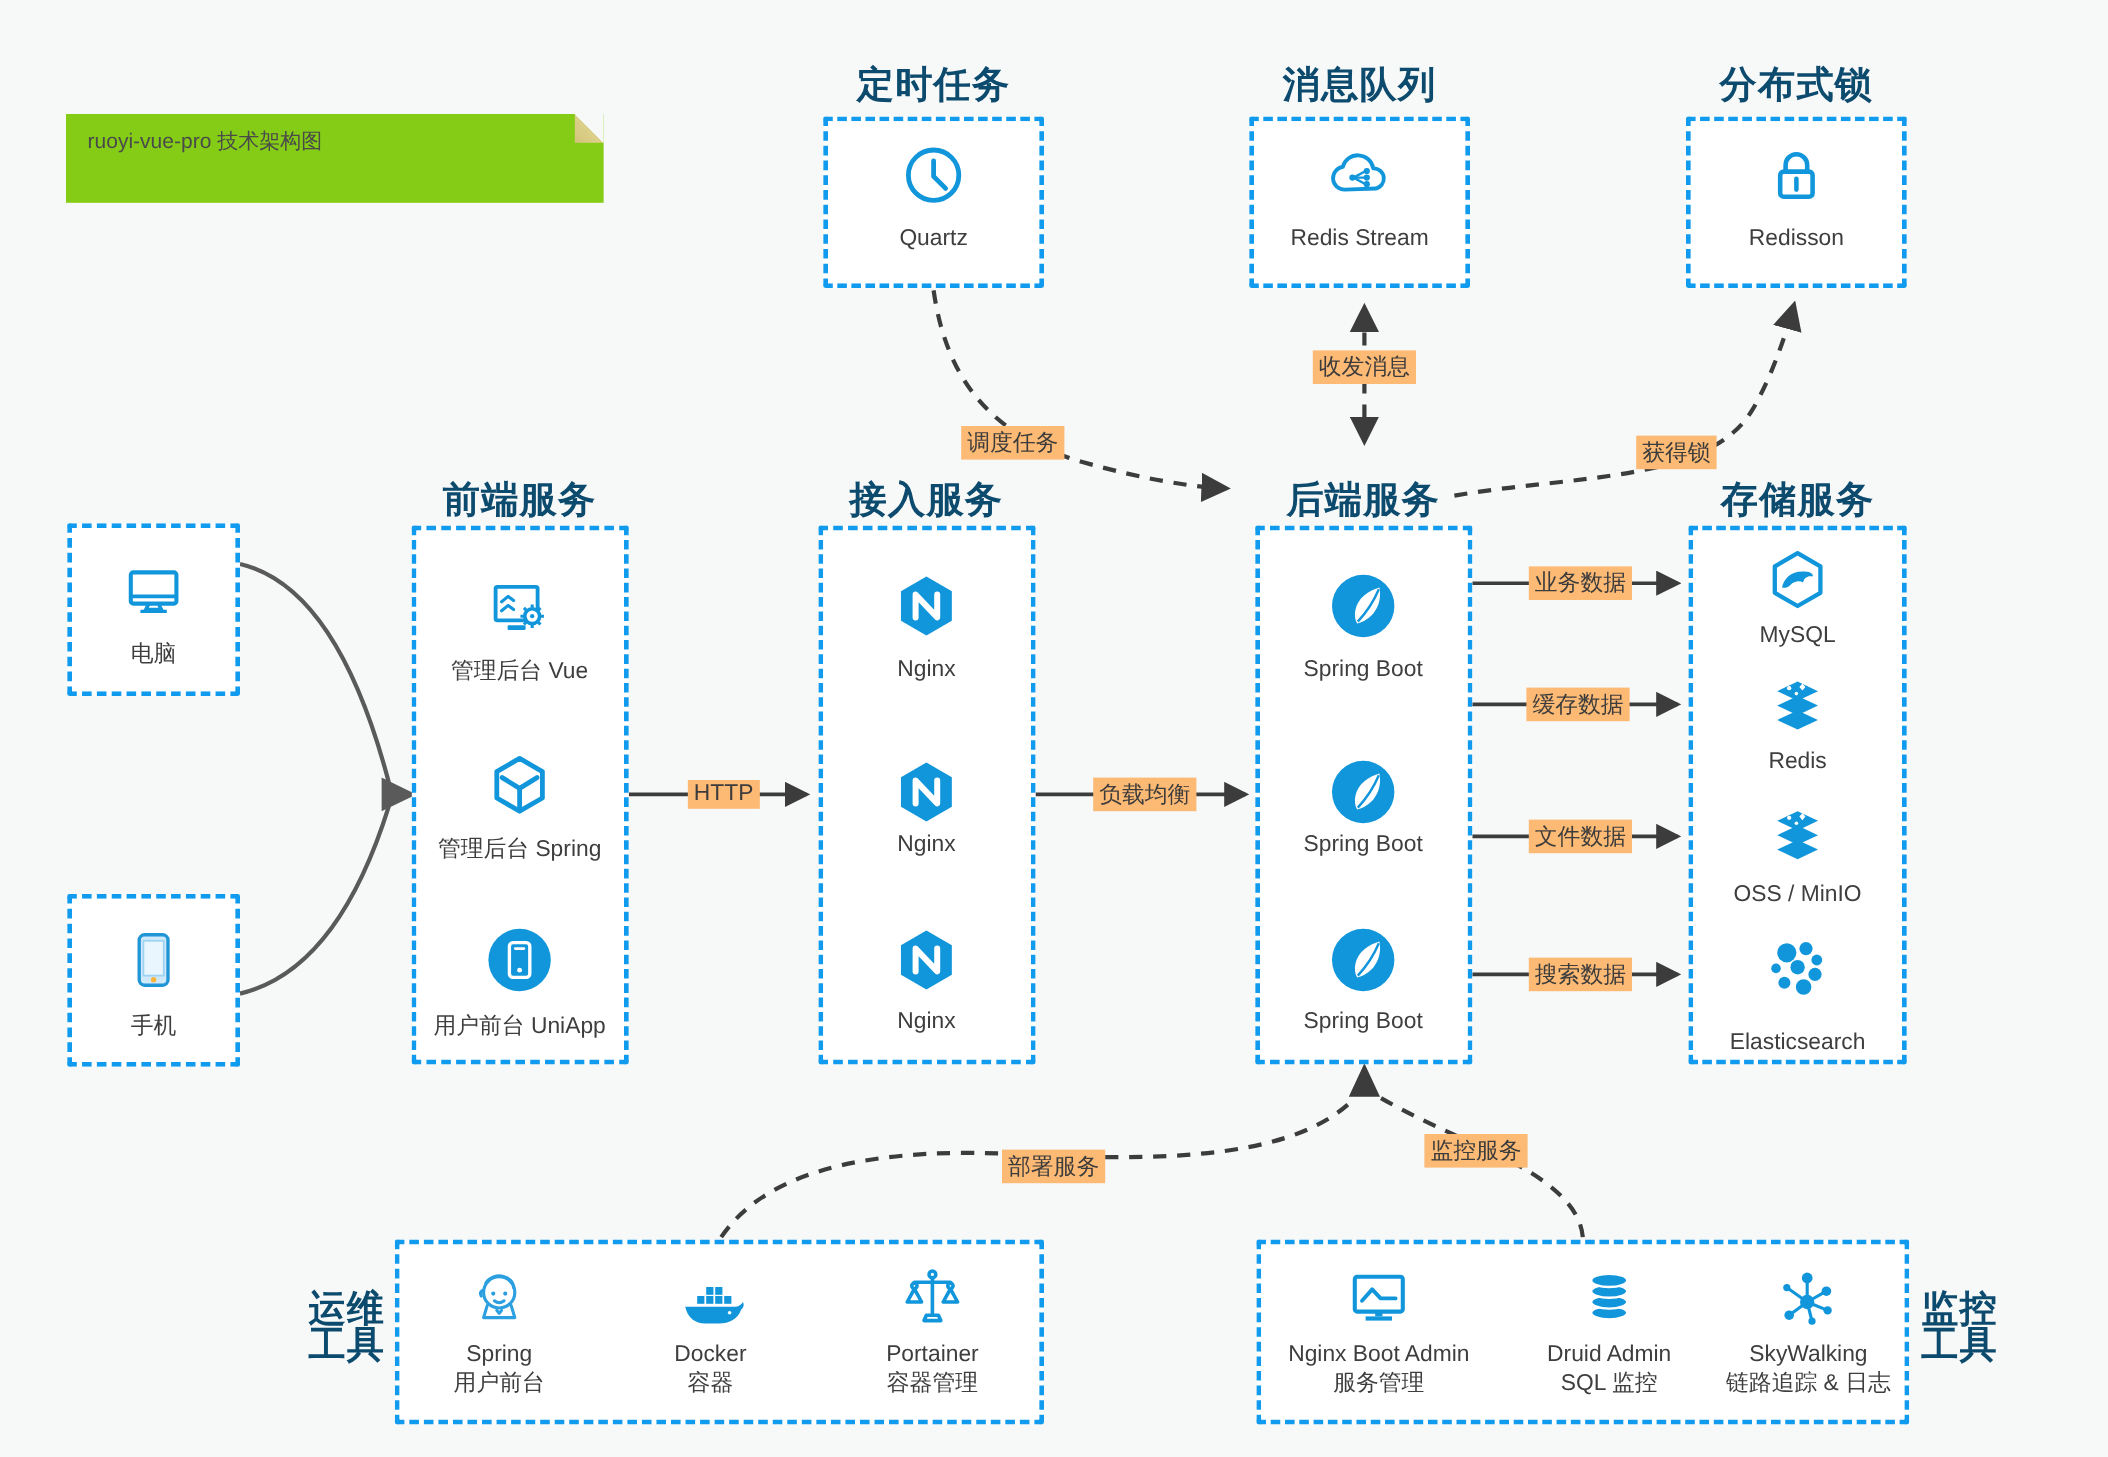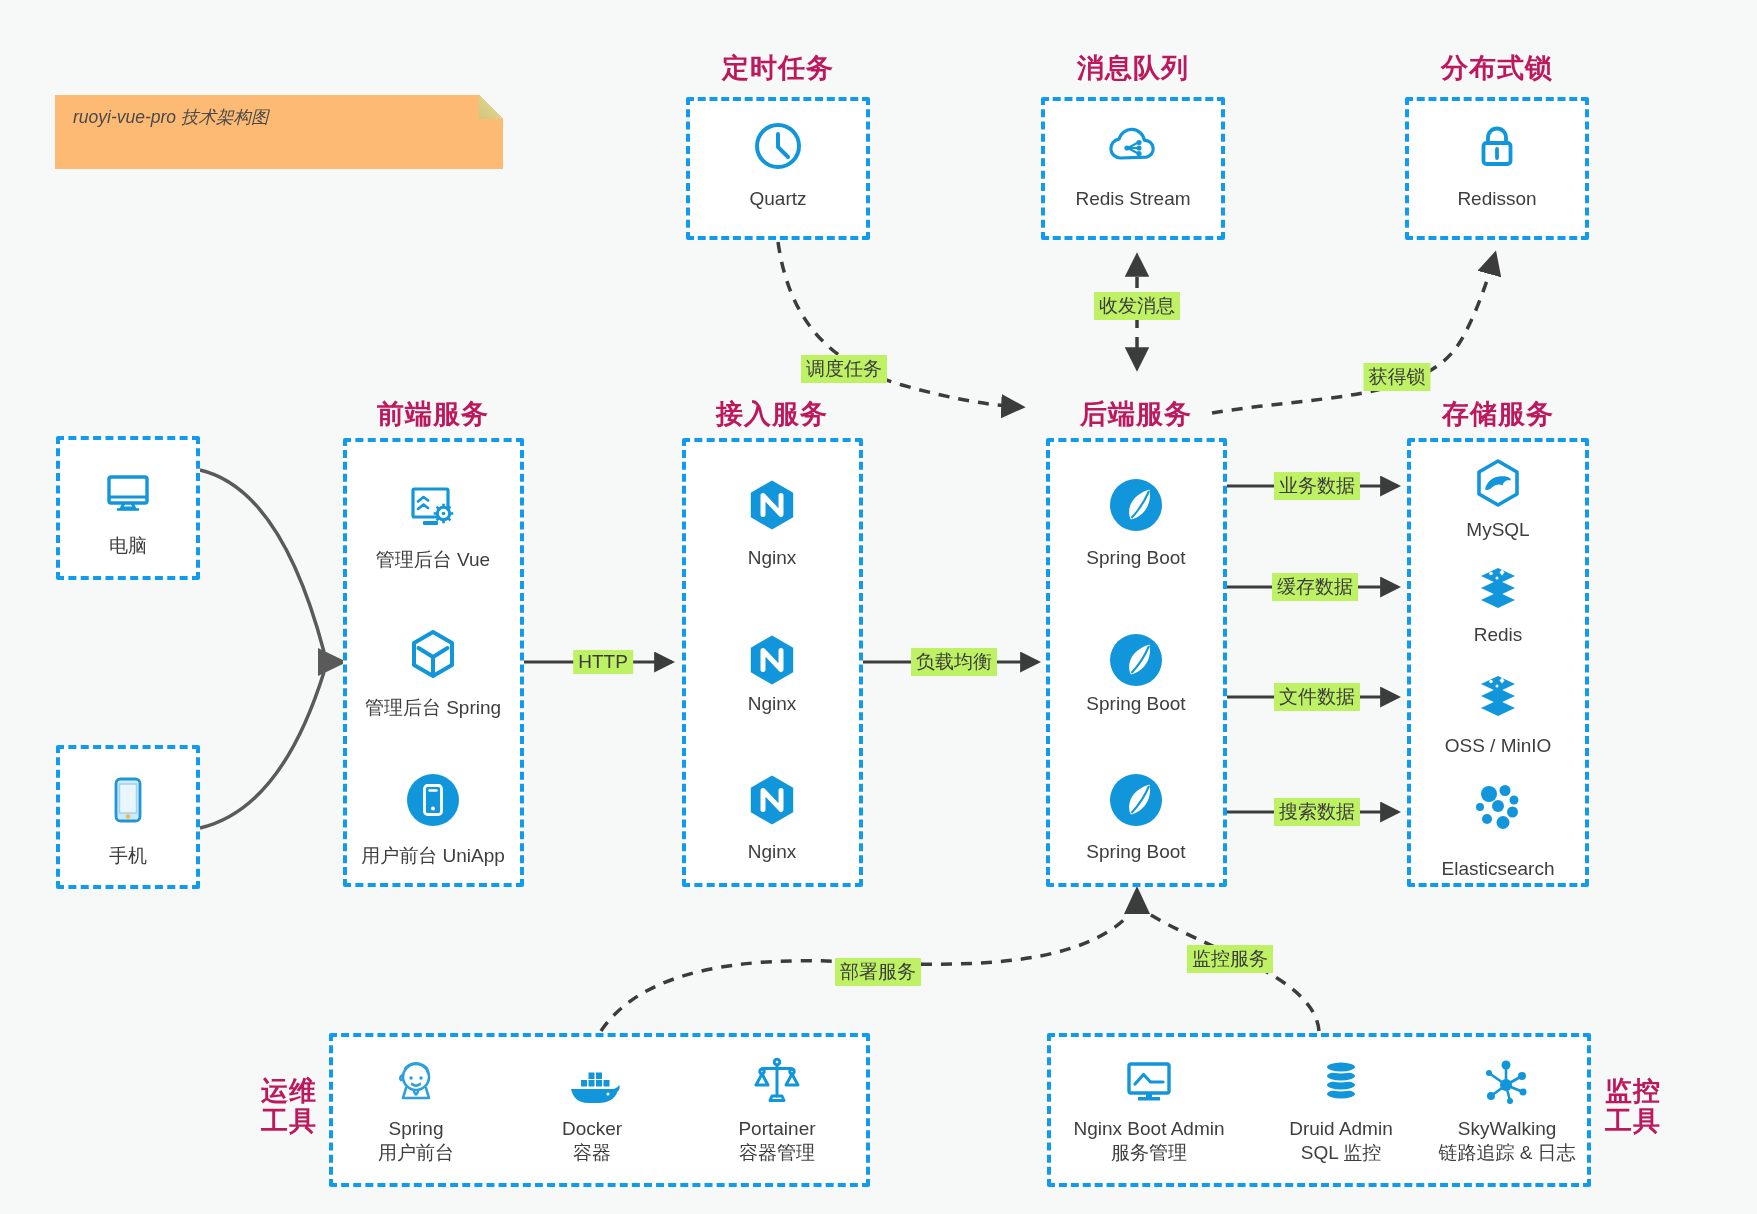--- a/index.html
+++ b/index.html
@@ -1,25 +1,25 @@
 <!DOCTYPE html>
 <html><head>
 <meta charset="utf-8">
 <style>
   html,body{margin:0;padding:0;background:#f7f8f8;font-family:"Liberation Sans","DejaVu Sans",sans-serif;}
   .canvas{position:relative;width:1757px;height:1214px;background:#f7f8f8;overflow:hidden;}
   .layer{position:absolute;left:0;top:0;}
   .gbox{position:absolute;border:4px dashed #109bef;background:#ffffff;box-sizing:border-box;border-radius:2px;}
-  .stitle{position:absolute;transform:translateX(-50%);font-size:27px;font-weight:bold;color:#be185d;white-space:nowrap;letter-spacing:1px;}
+  .stitle{position:absolute;transform:translateX(-50%);font-size:31px;font-weight:bold;color:#0c4a6e;white-space:nowrap;letter-spacing:1px;}
   .stitle .tl{text-align:center;line-height:30px;}
   .node{position:absolute;width:56px;transform:translateX(-50%);}
   .nicon{display:block;width:56px;height:56px;}
   .nlabel{position:absolute;left:50%;transform:translateX(-50%);white-space:nowrap;font-size:19px;color:#3e3e3e;text-align:center;line-height:24px;}
-  .elabel{position:absolute;transform:translate(-50%,-50%);background:#bef264;padding:1px 5px;font-size:19px;color:#3c3c3c;white-space:nowrap;}
-  .note{position:absolute;left:55px;top:95px;width:448px;height:74px;background:#fdba74;color:#4a4a4a;font-size:17.5px;line-height:28px;padding:8px 0 0 18px;box-sizing:border-box;font-style:italic;}
+  .elabel{position:absolute;transform:translate(-50%,-50%);background:#fdba74;padding:1px 5px;font-size:19px;color:#3c3c3c;white-space:nowrap;}
+  .note{position:absolute;left:55px;top:95px;width:448px;height:74px;background:#84cc16;color:#4a4a4a;font-size:17.5px;line-height:28px;padding:8px 0 0 18px;box-sizing:border-box;}
   .fold{position:absolute;right:0;top:0;width:24px;height:24px;
         background:linear-gradient(225deg,#f7f8f8 0%,#f7f8f8 50%,#ddd089 50%,#d2c47a 100%);}
 </style>
 </head>
 <body>
 
 <div class="canvas">
 
   <svg class="layer" width="1757" height="1214" viewBox="0 0 1757 1214">
     <defs>

